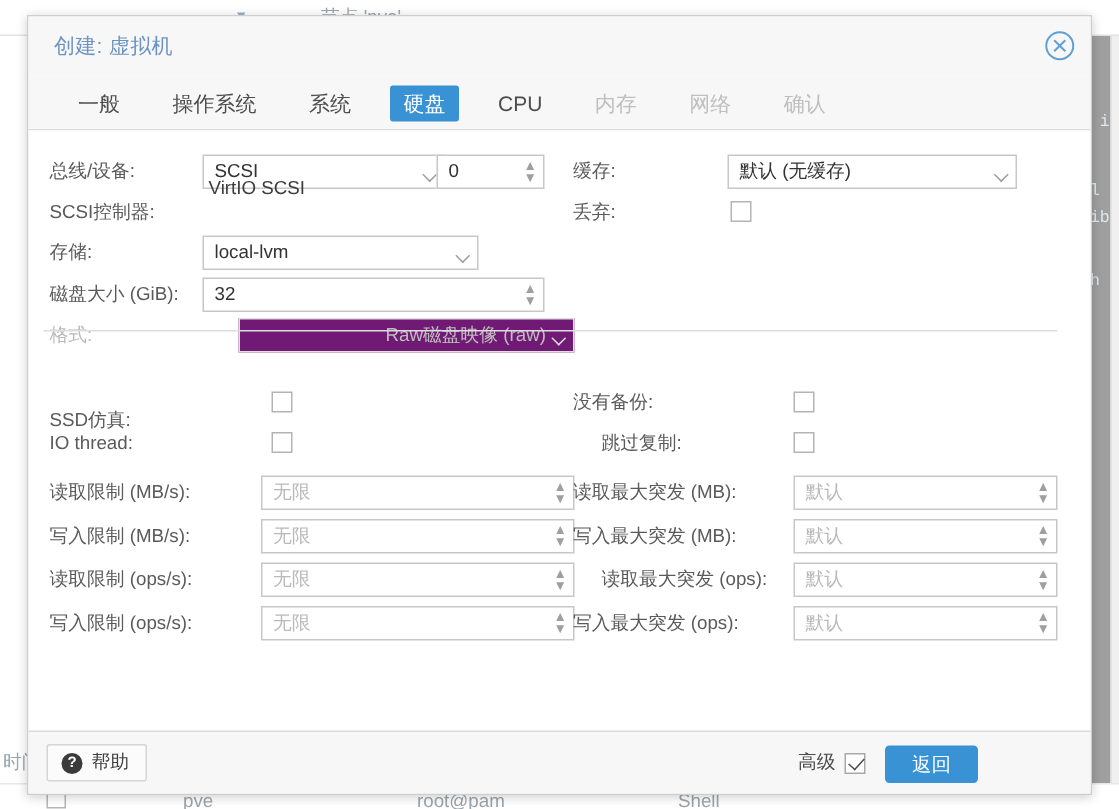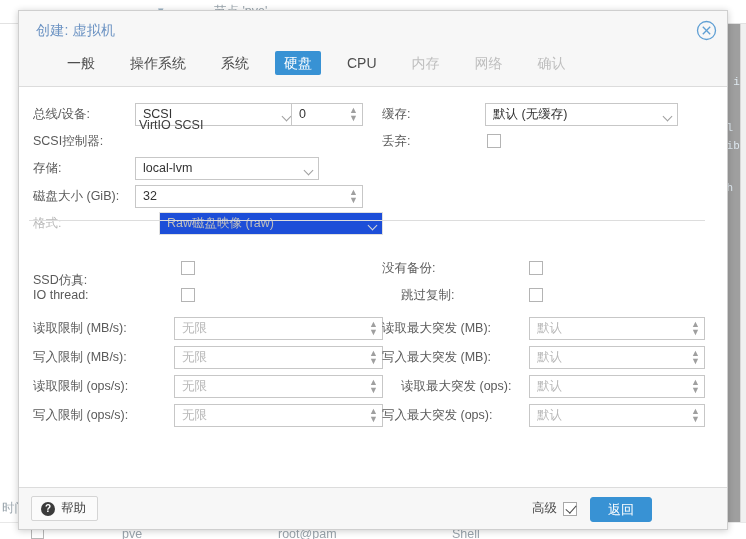--- a/index.html
+++ b/index.html
@@ -80,22 +80,22 @@
   }
   .close-btn {
     position: absolute; right: 10px; top: 9px;
     width: 21px; height: 21px; cursor: pointer;
   }
 
   .tab-bar {
     height: 36px; flex: 0 0 36px;
     background: #f7f7f7;
     border-bottom: 1px solid #dcdcdc;
-    display: flex; align-items: flex-start;
-    padding-left: 39px;
+    display: flex; align-items: center;
+    padding-left: 24px;
   }
   .tab {
     font-size: 14px; color: #4e4e4e;
     padding: 4px 9px; margin-right: 17px;
     border-radius: 2px; cursor: pointer; white-space: nowrap;
     line-height: 16px;
   }
   .tab.active { background: #3892d4; color: #ffffff; }
   .tab.disabled { color: #bfbfbf; cursor: default; }
 
@@ -118,21 +118,21 @@
   .ctl {
     position: absolute;
     height: 23px;
     border: 1px solid #c7c7c7;
     background: #ffffff;
     font-size: 12.5px; color: #333333;
     line-height: 21px;
     padding: 0 18px 0 7px;
     white-space: nowrap; overflow: hidden;
   }
-  .ctl.disabled { background: #1d4ed8; border-color: #e0e0e0; color: #bdbdbd; }
+  .ctl.disabled { background: #701a75; border-color: #e0e0e0; color: #bdbdbd; text-align: right; }
   .ctl.placeholder { color: #b9b9b9; }
 
   .arrow-dn {
     position: absolute; right: 6px; top: 9px;
     width: 7px; height: 7px;
     border-left: 1.4px solid #9f9f9f; border-bottom: 1.4px solid #9f9f9f;
     transform: rotate(-45deg);
   }
   .ctl.disabled .arrow-dn { border-color: #d8d8d8; }
   

